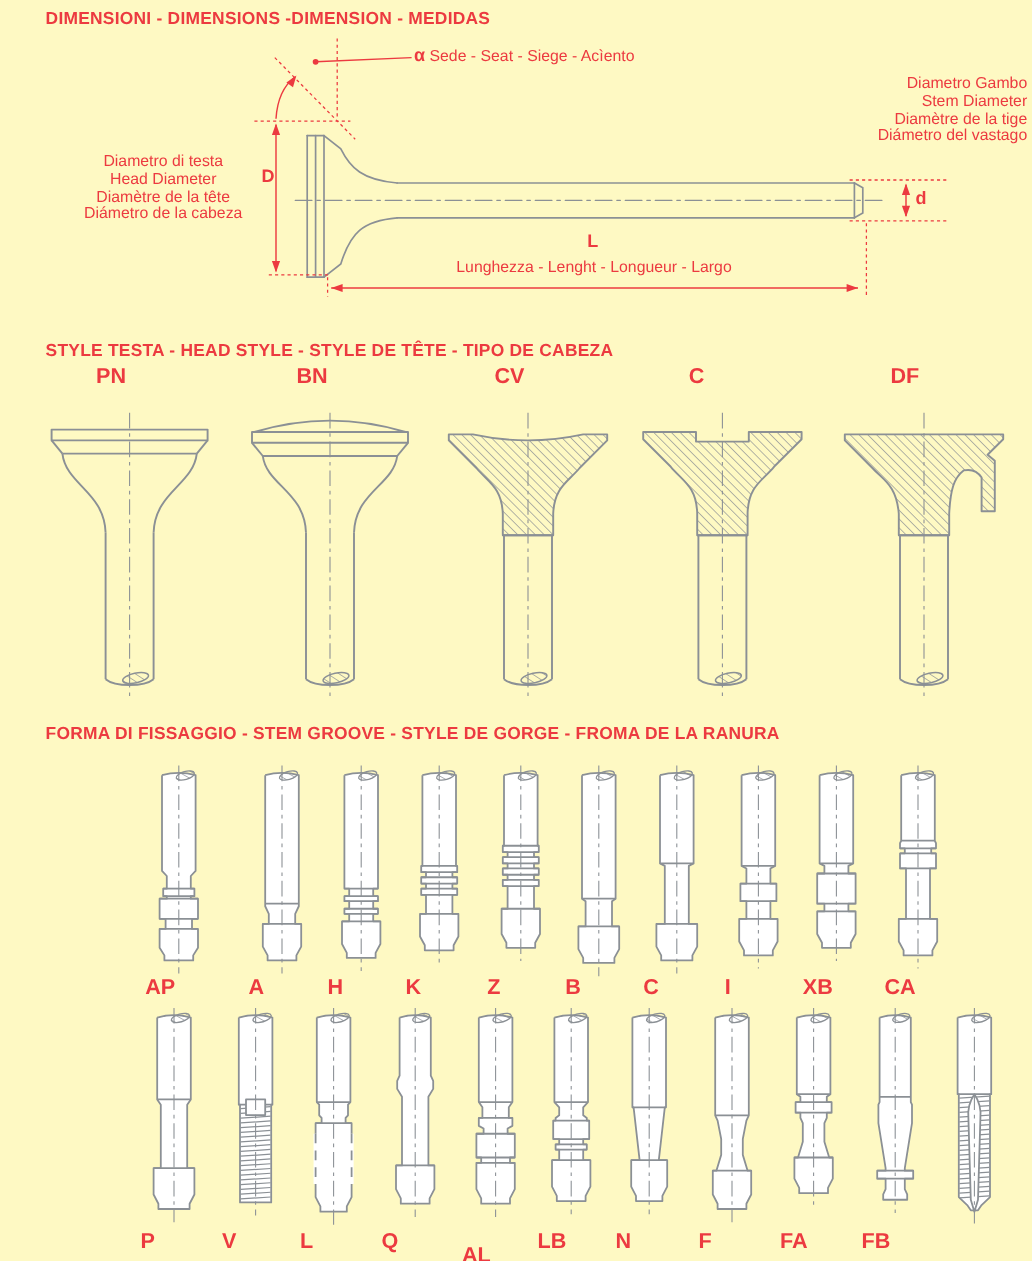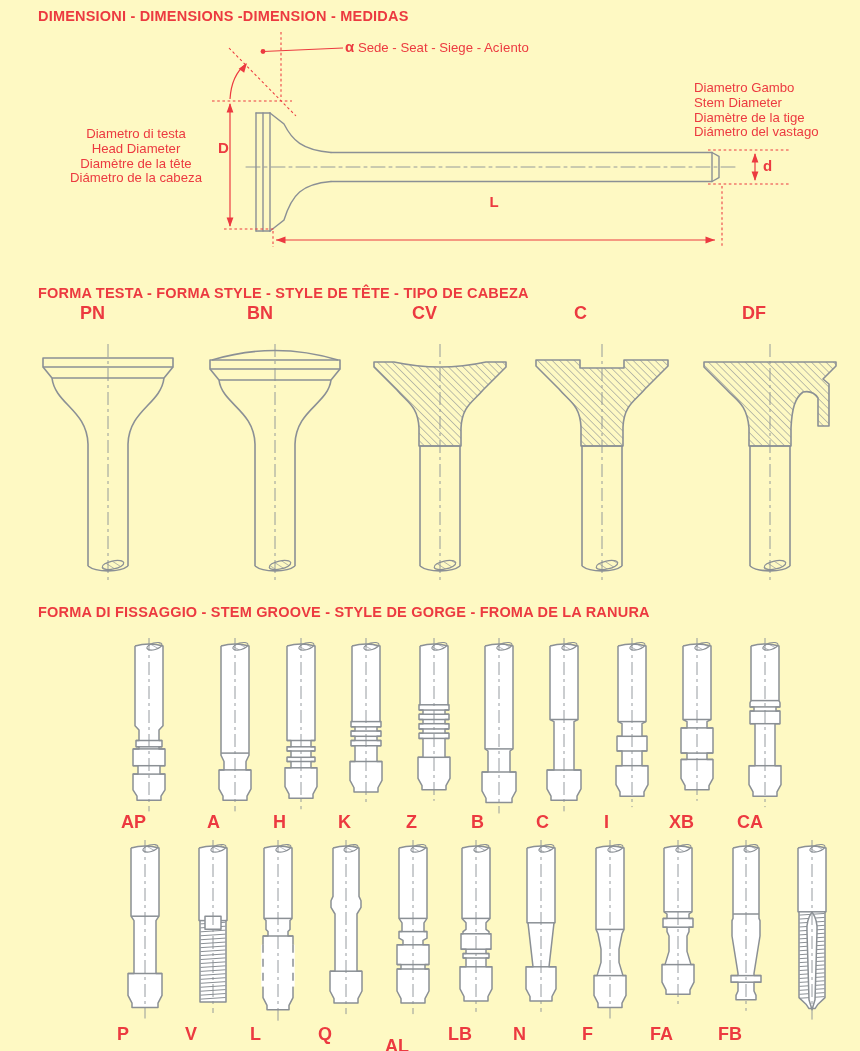--- a/index.html
+++ b/index.html
@@ -347,29 +347,30 @@
   <div class="ttl red" style="left:38px;top:8px">DIMENSIONI - DIMENSIONS -DIMENSION - MEDIDAS</div>
 
   <div class="lbl red" style="left:345px;top:40px"><span style="font-weight:bold;font-size:15px">α</span> <span>Sede - Seat - Siege - Acìento</span></div>
 
   <div class="lbl ml red" style="left:56px;top:127px;width:160px;text-align:center">Diametro di testa
 Head Diameter
 Diamètre de la tête
 Diámetro de la cabeza</div>
   <div class="sym red" style="left:218px;top:139px">D</div>
 
-  <div class="lbl ml red" style="left:694px;top:81px;width:162px;text-align:left">Diametro Gambo
+  <div class="lbl ml red" style="left:694px;top:62px;width:162px;text-align:right">Diametro Gambo
 Stem Diameter
 Diamètre de la tige
 Diámetro del vastago</div>
   <div class="sym red" style="left:763px;top:157px">d</div>
 
   <div class="sym red" style="left:474px;top:193px;width:40px;text-align:center">L</div>
-
-  <div class="ttl red" style="left:38px;top:285px">FORMA TESTA - FORMA STYLE - STYLE DE TÊTE - TIPO DE CABEZA</div>
+  <div class="lbl red" style="left:314px;top:216px;width:362px;text-align:center">Lunghezza - Lenght - Longueur - Largo</div>
+
+  <div class="ttl red" style="left:38px;top:285px">STYLE TESTA - HEAD STYLE - STYLE DE TÊTE - TIPO DE CABEZA</div>
 
   <div class="ttl red" style="left:38px;top:604px">FORMA DI FISSAGGIO - STEM GROOVE - STYLE DE GORGE - FROMA DE LA RANURA</div>
 
   <div id="labels">
       <div class="figlbl red" style="left: 80px; top: 303px;">PN</div>
       <div class="figlbl red" style="left: 247px; top: 303px;">BN</div>
       <div class="figlbl red" style="left: 412px; top: 303px;">CV</div>
       <div class="figlbl red" style="left: 574px; top: 303px;">C</div>
       <div class="figlbl red" style="left: 742px; top: 303px;">DF</div>
       <div class="figlbl red" style="left: 121px; top: 812px;">AP</div>

